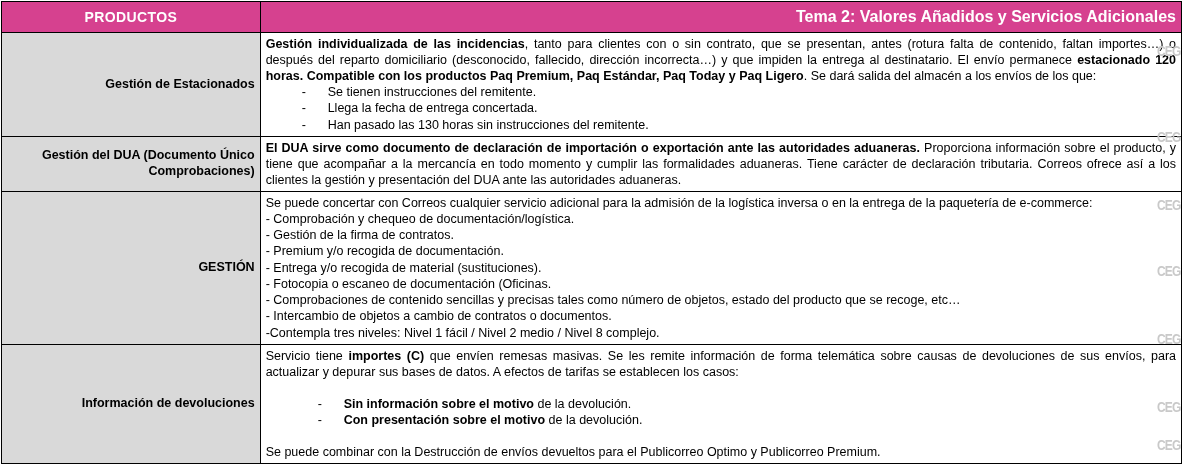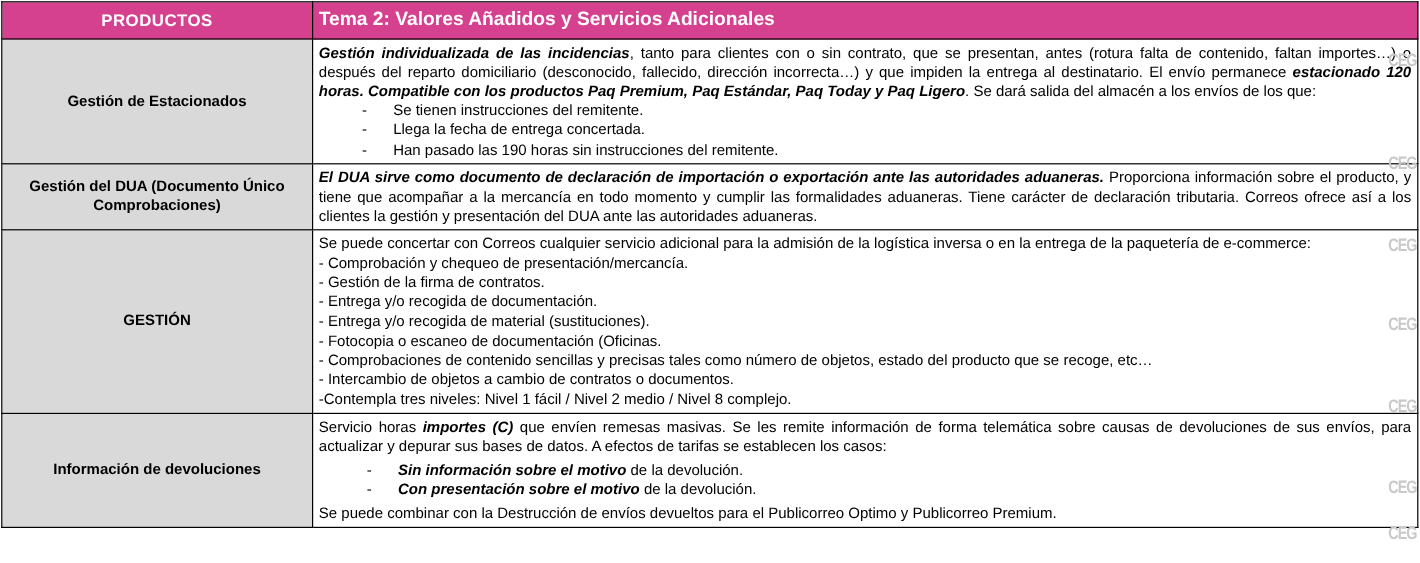--- a/index.html
+++ b/index.html
@@ -40,44 +40,44 @@
     text-align: center;
     font-weight: bold;
     font-size: 14px;
     letter-spacing: 0.4px;
     height: 24px;
     padding: 2px 4px;
   }
   .hdr-right {
     background: #d6418f;
     color: #ffffff;
-    text-align: left;
+    text-align: right;
     font-weight: bold;
     font-size: 16px;
     height: 24px;
     padding: 2px 4px;
   }
   .row-label {
     background: #d9d9d9;
-    text-align: center;
+    text-align: right;
     font-weight: bold;
     font-size: 12.5px;
     line-height: 1.25;
   }
   .cell-body {
     vertical-align: top;
     text-align: justify;
     line-height: 1.28;
     font-size: 12.5px;
     padding: 4px 6px 5px 6px;
   }
   .cell-body p {
     margin: 0;
   }
-  b { font-weight: bold; font-style: italic; }
+  b { font-weight: bold; }
 
   ul.dash-list {
     margin: 0 0 0 0;
     padding: 0;
     list-style: none;
   }
   ul.dash-list li {
     position: relative;
     padding-left: 62px;
     line-height: 1.3;
@@ -89,21 +89,21 @@
   }
   ul.plain-list {
     margin: 0;
     padding: 0;
     list-style: none;
   }
   ul.plain-list li {
     line-height: 1.3;
   }
   ul.bold-dash-list {
-    margin: 4px;
+    margin: 16px;
     padding: 0;
     list-style: none;
   }
   ul.bold-dash-list li {
     position: relative;
     padding-left: 62px;
     line-height: 1.3;
   }
   ul.bold-dash-list li:before {
     content: "-";
@@ -154,53 +154,53 @@
         <td class="hdr-right">Tema 2: Valores Añadidos y Servicios Adicionales</td>
       </tr>
 
       <tr>
         <td class="row-left row-label">Gestión de Estacionados</td>
         <td class="cell-body">
           <p><b>Gestión individualizada de las incidencias</b><span>, tanto para clientes con o sin contrato, que se presentan, antes (rotura falta de contenido, faltan importes…) o después del reparto domiciliario (desconocido, fallecido, dirección incorrecta…) y que impiden la entrega al destinatario. El envío permanece </span><b>estacionado 120 horas. Compatible con los productos Paq Premium, Paq Estándar, Paq Today y Paq Ligero</b><span>. Se dará salida del almacén a los envíos de los que:</span></p>
           <ul class="dash-list">
             <li>Se tienen instrucciones del remitente.</li>
             <li>Llega la fecha de entrega concertada.</li>
-            <li>Han pasado las 190 horas sin instrucciones del remitente.</li>
+            <li>Han pasado las 130 horas sin instrucciones del remitente.</li>
           </ul>
         </td>
       </tr>
 
       <tr>
         <td class="row-left row-label">Gestión del DUA (Documento Único Comprobaciones)</td>
         <td class="cell-body">
           <p><b>El DUA sirve como documento de declaración de importación o exportación ante las autoridades aduaneras.</b><span> Proporciona información sobre el producto, y tiene que acompañar a la mercancía en todo momento y cumplir las formalidades aduaneras. Tiene carácter de declaración tributaria. Correos ofrece así a los clientes la gestión y presentación del DUA ante las autoridades aduaneras.</span></p>
         </td>
       </tr>
 
       <tr>
         <td class="row-left row-label">GESTIÓN</td>
         <td class="cell-body">
           <p>Se puede concertar con Correos cualquier servicio adicional para la admisión de la logística inversa o en la entrega de la paquetería de e-commerce:</p>
           <ul class="plain-list">
-            <li>- Comprobación y chequeo de presentación/mercancía.</li>
+            <li>- Comprobación y chequeo de documentación/logística.</li>
             <li>- Gestión de la firma de contratos.</li>
-            <li>- Entrega y/o recogida de documentación.</li>
+            <li>- Premium y/o recogida de documentación.</li>
             <li>- Entrega y/o recogida de material (sustituciones).</li>
             <li>- Fotocopia o escaneo de documentación (Oficinas.</li>
             <li>- Comprobaciones de contenido sencillas y precisas tales como número de objetos, estado del producto que se recoge, etc…</li>
             <li>- Intercambio de objetos a cambio de contratos o documentos.</li>
             <li>-Contempla tres niveles: Nivel 1 fácil / Nivel 2 medio / Nivel 8 complejo.</li>
           </ul>
         </td>
       </tr>
 
       <tr>
         <td class="row-left row-label">Información de devoluciones</td>
         <td class="cell-body">
-          <p><span>Servicio horas </span><b>importes (C)</b><span> que envíen remesas masivas. Se les remite información de forma telemática sobre causas de devoluciones de sus envíos, para actualizar y depurar sus bases de datos. A efectos de tarifas se establecen los casos:</span></p>
+          <p><span>Servicio tiene </span><b>importes (C)</b><span> que envíen remesas masivas. Se les remite información de forma telemática sobre causas de devoluciones de sus envíos, para actualizar y depurar sus bases de datos. A efectos de tarifas se establecen los casos:</span></p>
           <ul class="bold-dash-list">
             <li><b>Sin información sobre el motivo</b><span> de la devolución.</span></li>
             <li><b>Con presentación sobre el motivo</b><span> de la devolución.</span></li>
           </ul>
           <p>Se puede combinar con la Destrucción de envíos devueltos para el Publicorreo Optimo y Publicorreo Premium.</p>
         </td>
       </tr>
     </tbody>
   </table>
 </div>

